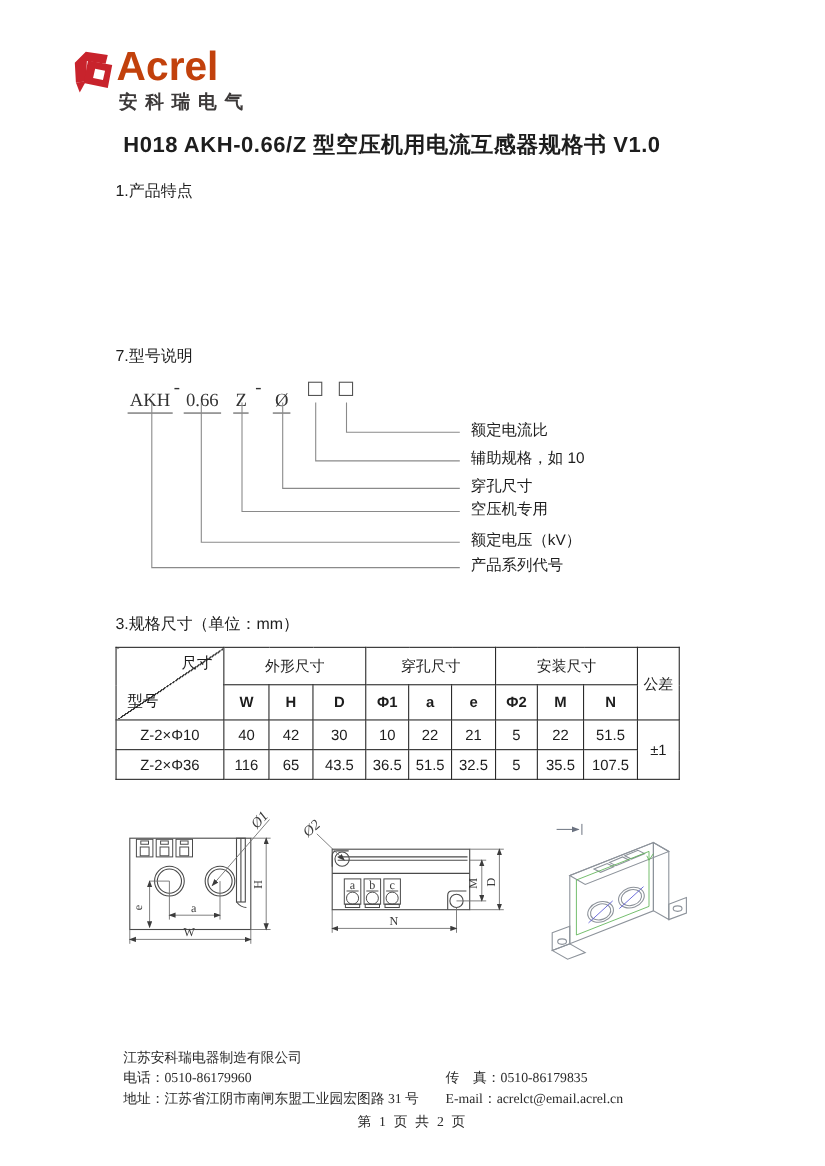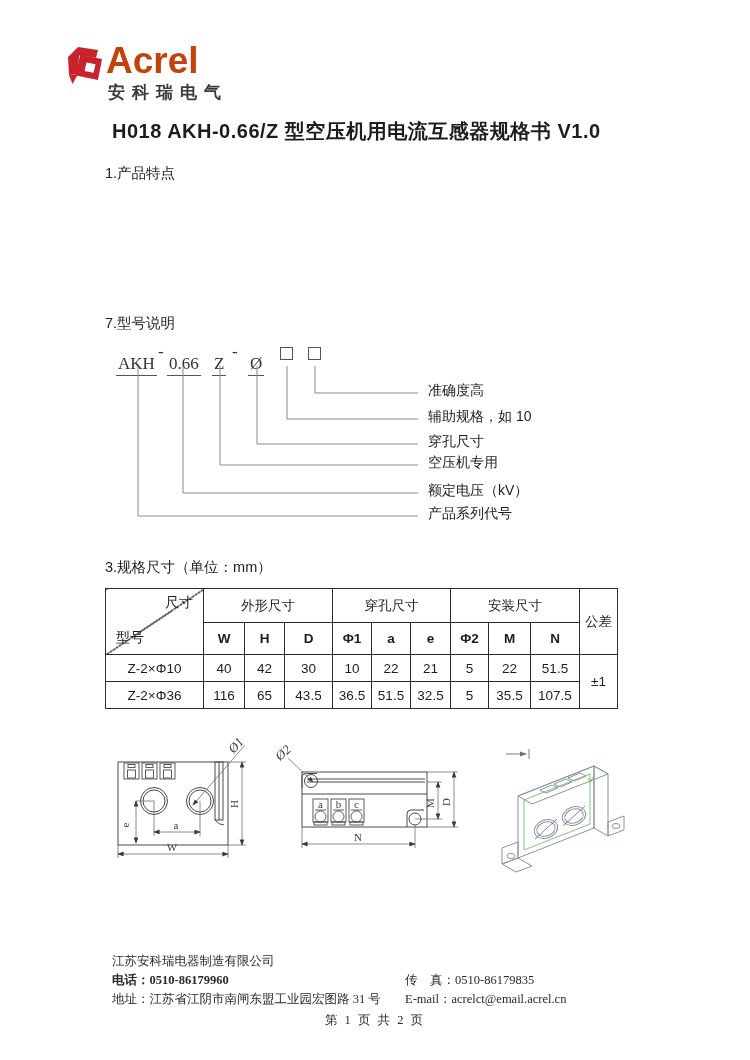--- a/index.html
+++ b/index.html
@@ -62,21 +62,21 @@
   }
   td.corner .ct { position:absolute; top:5px; right:10px; font-size:14px; }
   td.corner .cb { position:absolute; bottom:7px; left:10px; font-size:14px; }
   
   .drawing { position:absolute; }
   .drawing text { font-family:"Liberation Serif", serif; font-size:11px; fill:#3c3c3c; }
   .drawing .dimlabel-big { font-size:13px; font-style:italic; }
   
   .footer-line { position:absolute; font-family:"Liberation Serif", serif; font-size:12.5px; color:#2a2a2a; white-space:pre; }
   #f-company { left:112px; top:953px; }
-  #f-phone   { left:112px; top:972px;font-weight:bold; }
+  #f-phone   { left:112px; top:972px; }
   #f-fax     { left:405px; top:972px; }
   #f-addr    { left:112px; top:991px; }
   #f-email   { left:405px; top:991px; }
   .page-num  { position:absolute; left:0; top:1012px; width:100%; text-align:center;
                font-family:"Liberation Serif", serif; font-size:12.5px; color:#2a2a2a; letter-spacing:2px; }
 </style>
 </head>
 <body>
 
 <div class="page">
@@ -110,21 +110,21 @@
     <g fill="none" stroke="#8a8a8a" stroke-width="1">
       <polyline points="210,1 210,28 313,28"></polyline>
       <polyline points="182,1 182,54 313,54"></polyline>
       <polyline points="152,1 152,79 313,79"></polyline>
       <polyline points="115,1 115,100 313,100"></polyline>
       <polyline points="78,1 78,128 313,128"></polyline>
       <polyline points="33,1 33,151 313,151"></polyline>
     </g>
   </svg>
 
-  <div class="model-label" style="top:382px;">准确度高</div>
+  <div class="model-label" style="top:382px;">额定电流比</div>
   <div class="model-label" style="top:408px;">辅助规格，如 10</div>
   <div class="model-label" style="top:433px;">穿孔尺寸</div>
   <div class="model-label" style="top:454px;">空压机专用</div>
   <div class="model-label" style="top:482px;">额定电压（kV）</div>
   <div class="model-label" style="top:505px;">产品系列代号</div>
 
   <div class="sec-heading" id="h-specs">3.规格尺寸（单位：mm）</div>
 
   <div class="spec-table-wrap">
     <table class="spec">

